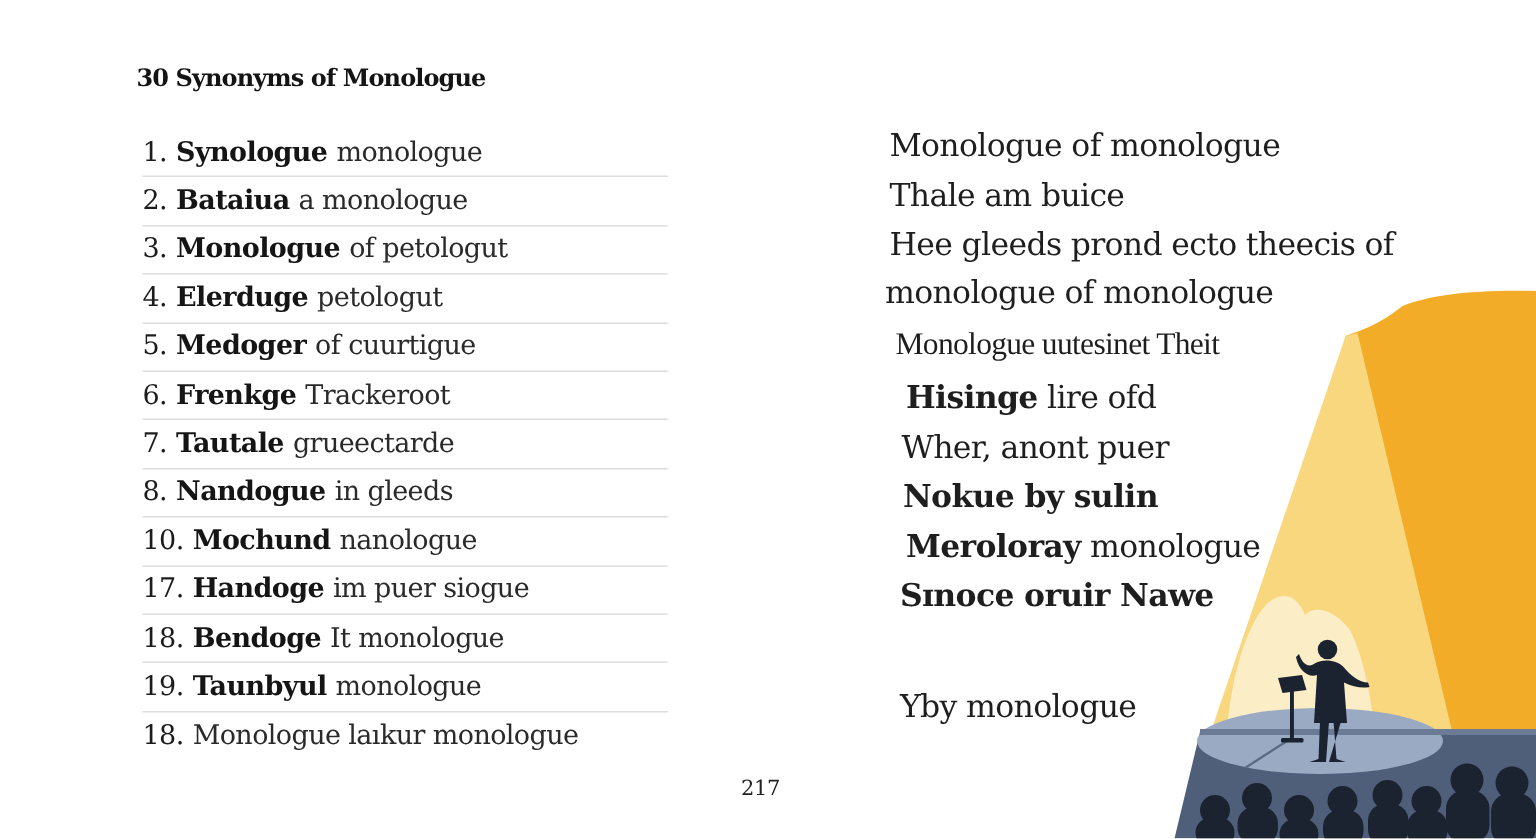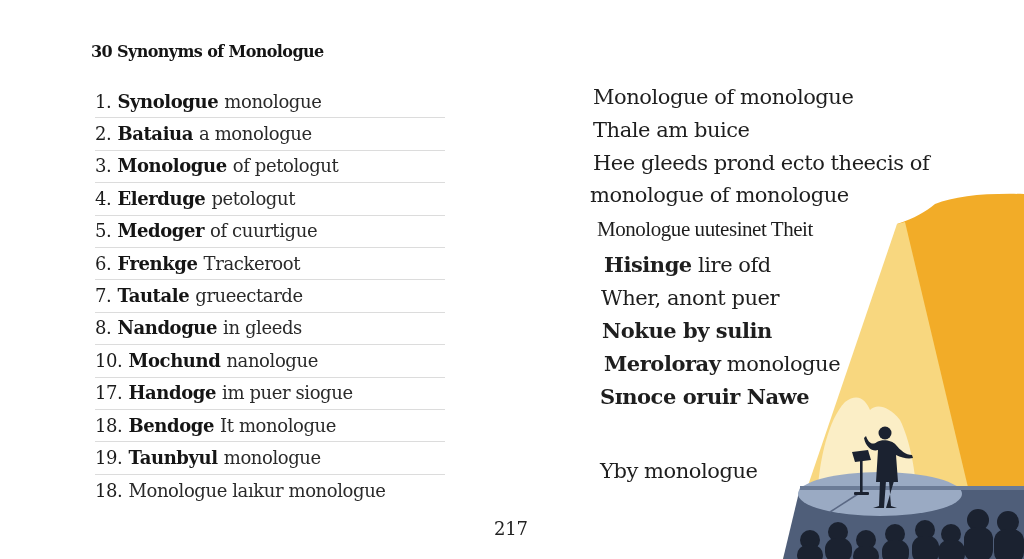--- a/index.html
+++ b/index.html
@@ -67,21 +67,21 @@
       letter-spacing: -0.45px;
       color: #1e1e1e;
       line-height: 1;
     }
     .right-line .b { font-weight: bold; }
 
     .page-number {
       position: absolute;
       left: 494px;
       top: 518px;
-      font-size: 18px;
+      font-size: 14px;
       color: #222;
       letter-spacing: -0.2px;
     }
 
     .illustration {
       position: absolute;
       left: 0;
       top: 0;
       width: 1024px;
       height: 559px;

